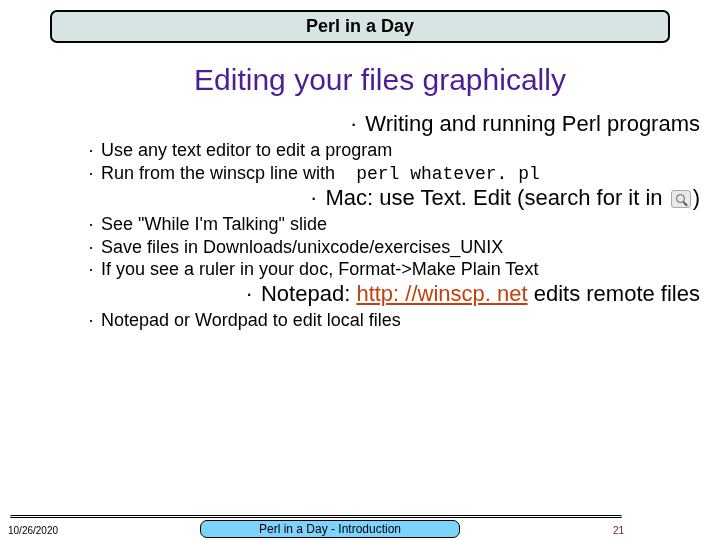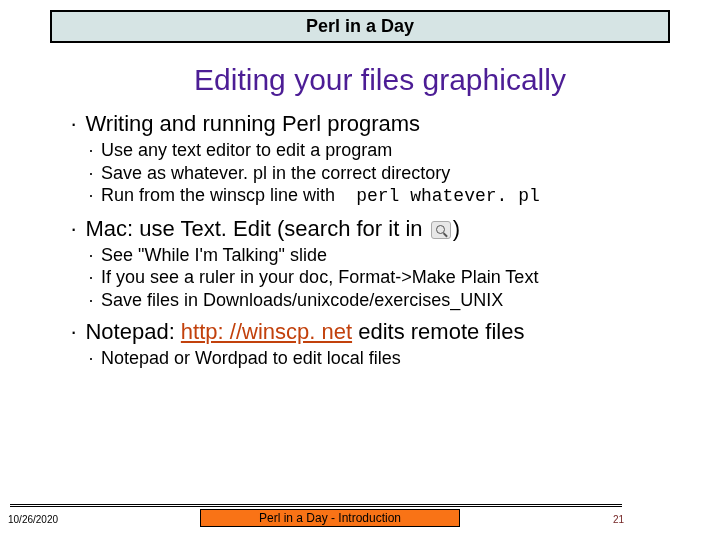--- a/index.html
+++ b/index.html
@@ -1,15 +1,15 @@
 <!DOCTYPE html>
 <html><head>
 <meta charset="utf-8">
 <style>
-  * { margin: 0; padding: 0; box-sizing: border-box; }
+  * { margin: 0; padding: 0; box-sizing: border-box; border-radius: 7px; }
   body {
     width: 720px;
     height: 540px;
     font-family: Arial, Helvetica, sans-serif;
     background: #fff;
     position: relative;
     overflow: hidden;
   }
   .header-box {
     margin: 10px 50px 0 50px;
@@ -27,24 +27,24 @@
     color: #4c1d95;
     text-align: center;
   }
   .content {
     margin-left: 70px;
     margin-right: 20px;
   }
   .lvl1 {
     font-size: 22px;
     color: #000;
-    margin-top: 8px;
     margin-bottom: 2px;
     text-indent: -12px;
     padding-left: 12px;
+    text-align: right;
   }
   .lvl1::before { content: "·"; margin-right: 2px; }
   .lvl2 {
     font-size: 18px;
     color: #000;
     margin-left: 18px;
     line-height: 1.25;
     text-indent: -12px;
     padding-left: 12px;
   }
@@ -73,21 +73,21 @@
   .search-icon::after {
     content: "";
     position: absolute;
     width: 5px; height: 1.5px;
     background: #555;
     transform: rotate(45deg);
     left: 11px; top: 12px;
   }
   .footer {
     position: absolute;
-    bottom: 11px;
+    bottom: 0;
     left: 0;
     width: 632px;
     height: 26px;
   }
   .footer-rule {
     position: absolute;
     bottom: 22px;
     left: 10px;
     right: 10px;
     height: 3px;
@@ -98,21 +98,21 @@
     position: absolute;
     left: 8px;
     bottom: 4px;
     font-size: 10px;
   }
   .footer-center {
     position: absolute;
     left: 200px;
     bottom: 2px;
     width: 260px;
-    background: #f97316;
+    background: #7dd3fc;
     border: 1px solid #000;
     text-align: center;
     font-size: 12px;
     padding: 1px 0;
   }
   .footer-page {
     position: absolute;
     right: 8px;
     bottom: 4px;
     font-size: 10px;
@@ -131,37 +131,34 @@
 
 <div class="content">
 
   <div class="lvl1">
     <span>Writing and running Perl programs</span>
   </div>
   <div class="lvl2">
     <span>Use any text editor to edit a program</span>
   </div>
   <div class="lvl2">
-    <span>Save as whatever. pl in the correct directory</span>
-  </div>
-  <div class="lvl2">
     <span>Run from the winscp line with </span><span class="mono">perl whatever. pl</span>
   </div>
 
   <div class="lvl1">
     <span>Mac: use Text. Edit (search for it in </span><span class="search-icon"></span><span>)</span>
   </div>
   <div class="lvl2">
     <span>See "While I'm Talking" slide</span>
   </div>
   <div class="lvl2">
-    <span>If you see a ruler in your doc, Format-&gt;Make Plain Text</span>
+    <span>Save files in Downloads/unixcode/exercises_UNIX</span>
   </div>
   <div class="lvl2">
-    <span>Save files in Downloads/unixcode/exercises_UNIX</span>
+    <span>If you see a ruler in your doc, Format-&gt;Make Plain Text</span>
   </div>
 
   <div class="lvl1">
     <span>Notepad: </span><span class="link">http: //winscp. net</span><span> edits remote files</span>
   </div>
   <div class="lvl2">
     <span>Notepad or Wordpad to edit local files</span>
   </div>
 
 </div>

